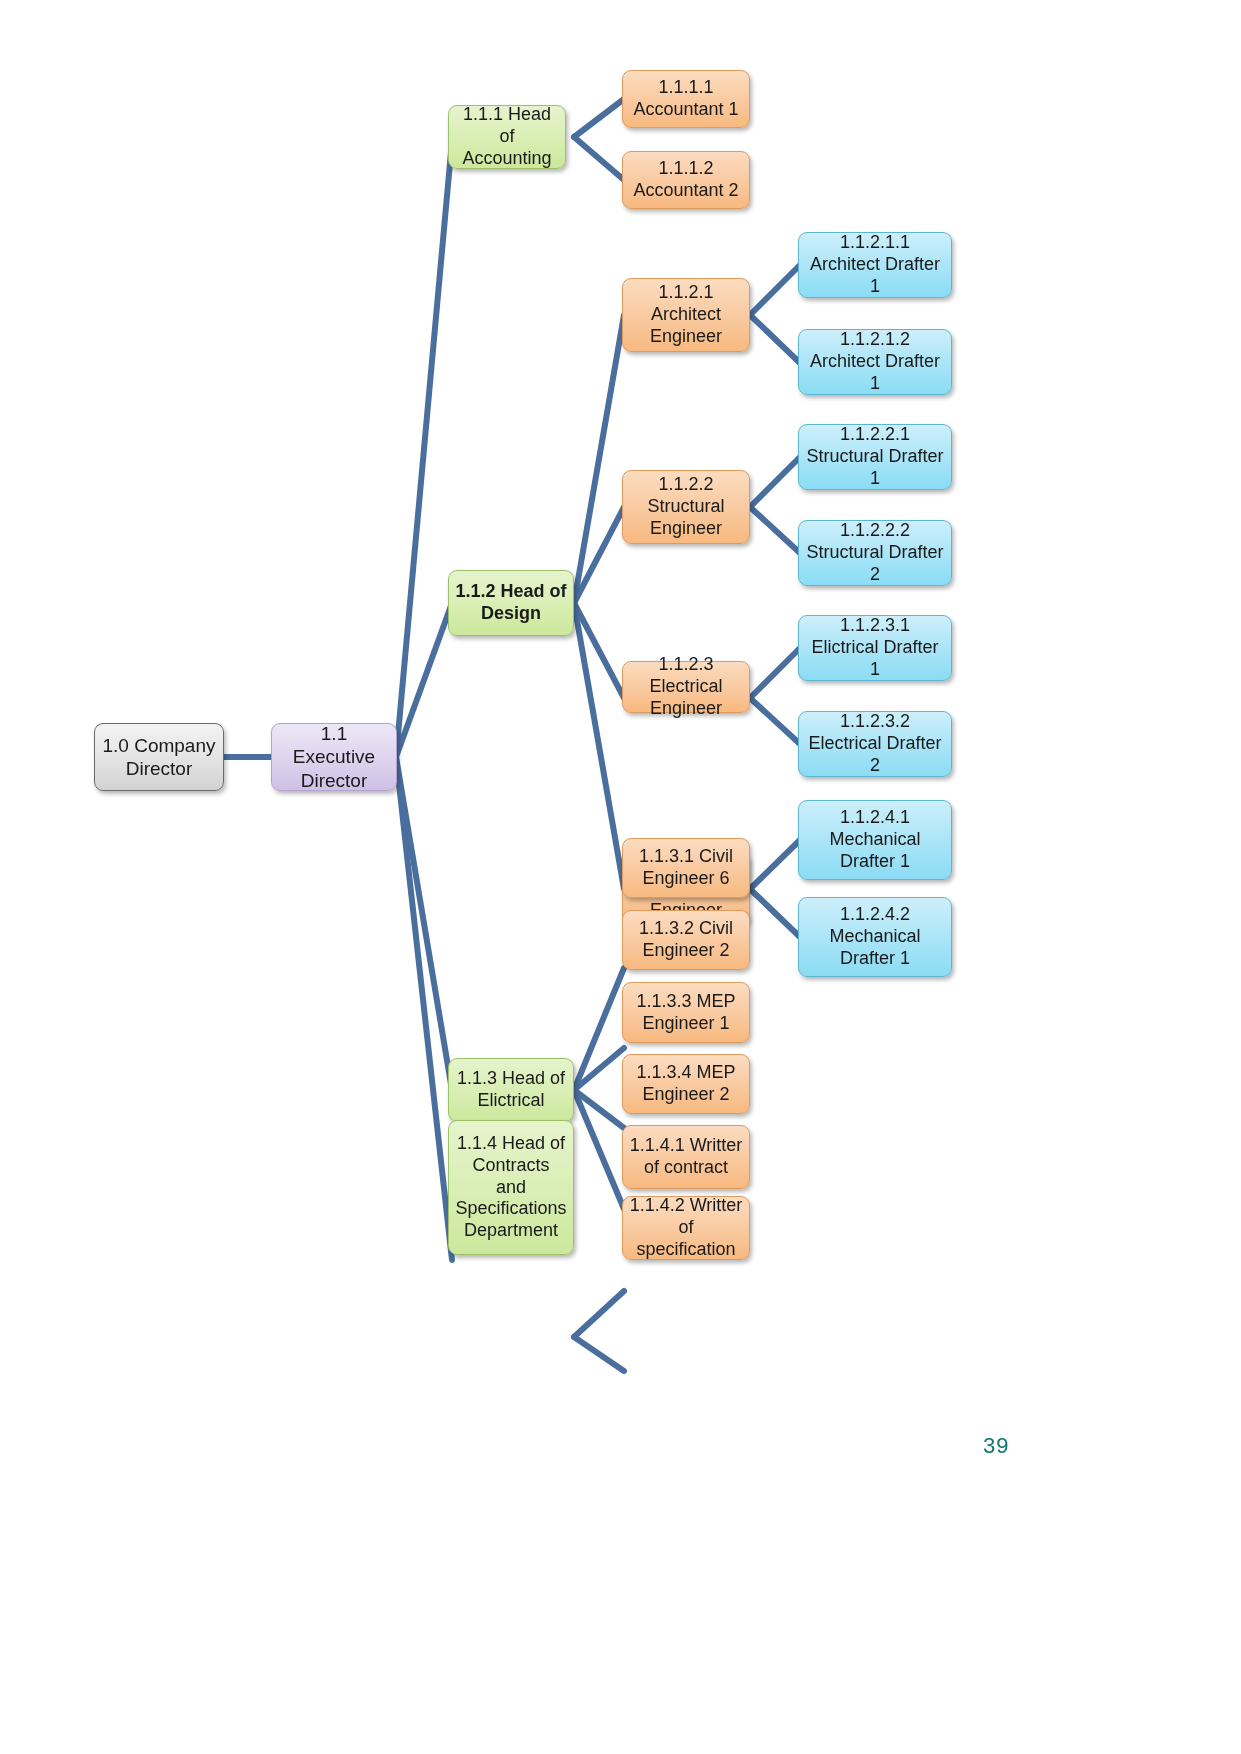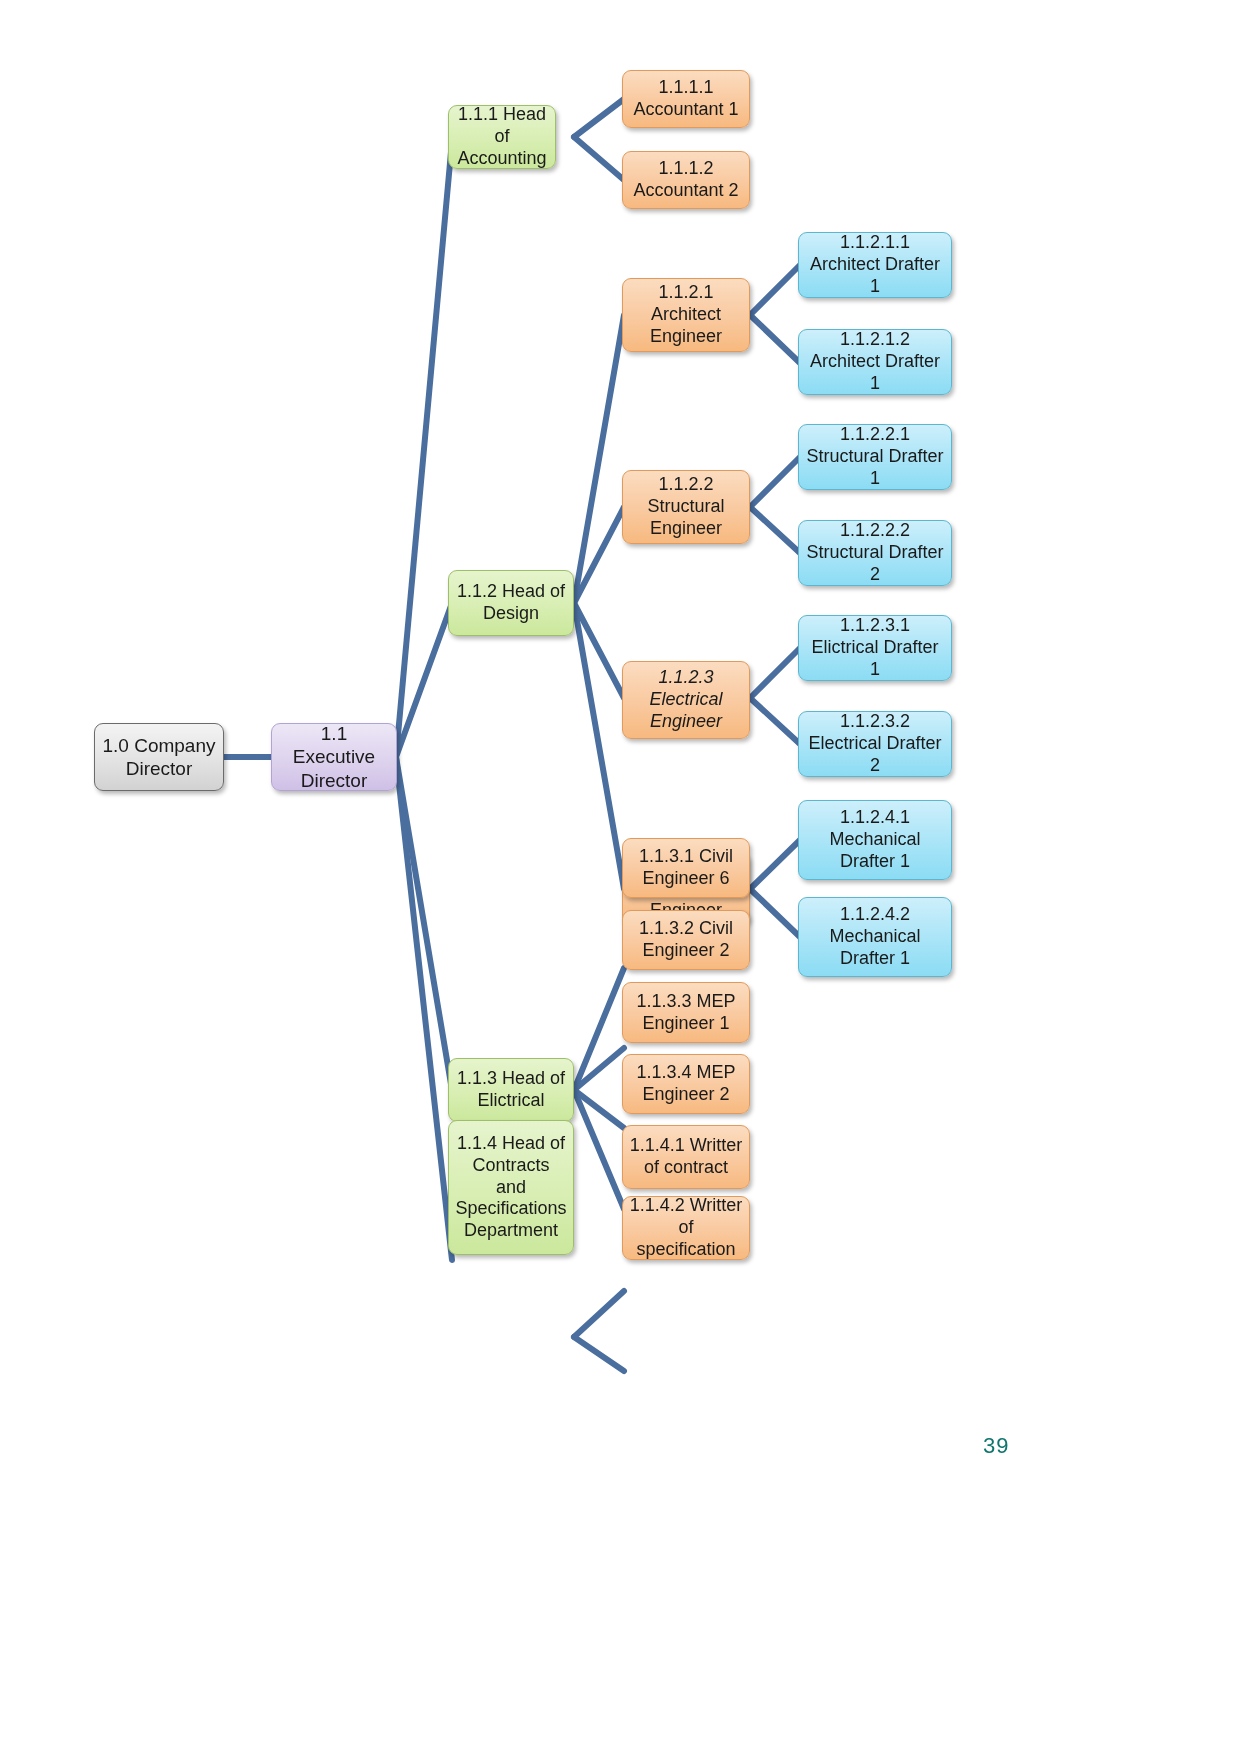--- a/index.html
+++ b/index.html
@@ -129,33 +129,33 @@
   </svg>
 
   <div class="node n-gray" style="left:94px; top:723px; width:130px; height:68px;">
     <span>1.0 Company Director</span>
   </div>
 
   <div class="node n-purple" style="left:271px; top:723px; width:126px; height:68px;">
     <span>1.1 Executive Director</span>
   </div>
 
-  <div class="node n-green" style="left:448px; top:105px; width:108px; height:64px;">
+  <div class="node n-green" style="left:448px; top:105px; width:118px; height:64px;">
     <span>1.1.1 Head of Accounting</span>
   </div>
 
   <div class="node n-orange" style="left:622px; top:70px; width:128px; height:58px;">
     <span>1.1.1.1 Accountant 1</span>
   </div>
 
   <div class="node n-orange" style="left:622px; top:151px; width:128px; height:58px;">
     <span>1.1.1.2 Accountant 2</span>
   </div>
 
-  <div class="node n-green" style="left:448px; top:570px; width:126px; height:66px;">
+  <div class="node n-green" style="left:448px; top:570px; width:126px; height:66px;font-weight:bold;">
     <span>1.1.2 Head of Design</span>
   </div>
 
   <div class="node n-orange" style="left:622px; top:278px; width:128px; height:74px;">
     <span>1.1.2.1 Architect Engineer</span>
   </div>
   <div class="node n-blue" style="left:798px; top:232px; width:154px; height:66px;">
     <span>1.1.2.1.1 Architect Drafter 1</span>
   </div>
   <div class="node n-blue" style="left:798px; top:329px; width:154px; height:66px;">
@@ -165,21 +165,21 @@
   <div class="node n-orange" style="left:622px; top:470px; width:128px; height:74px;">
     <span>1.1.2.2 Structural Engineer</span>
   </div>
   <div class="node n-blue" style="left:798px; top:424px; width:154px; height:66px;">
     <span>1.1.2.2.1 Structural Drafter 1</span>
   </div>
   <div class="node n-blue" style="left:798px; top:520px; width:154px; height:66px;">
     <span>1.1.2.2.2 Structural Drafter 2</span>
   </div>
 
-  <div class="node n-orange" style="left:622px; top:661px; width:128px; height:78px;font-style:italic;">
+  <div class="node n-orange" style="left:622px; top:661px; width:128px; height:52px;">
     <span>1.1.2.3 Electrical Engineer</span>
   </div>
   <div class="node n-blue" style="left:798px; top:615px; width:154px; height:66px;">
     <span>1.1.2.3.1 Elictrical Drafter 1</span>
   </div>
   <div class="node n-blue" style="left:798px; top:711px; width:154px; height:66px;">
     <span>1.1.2.3.2 Electrical Drafter 2</span>
   </div>
 
   <div class="node n-orange" style="left:622px; top:852px; width:128px; height:74px;">

